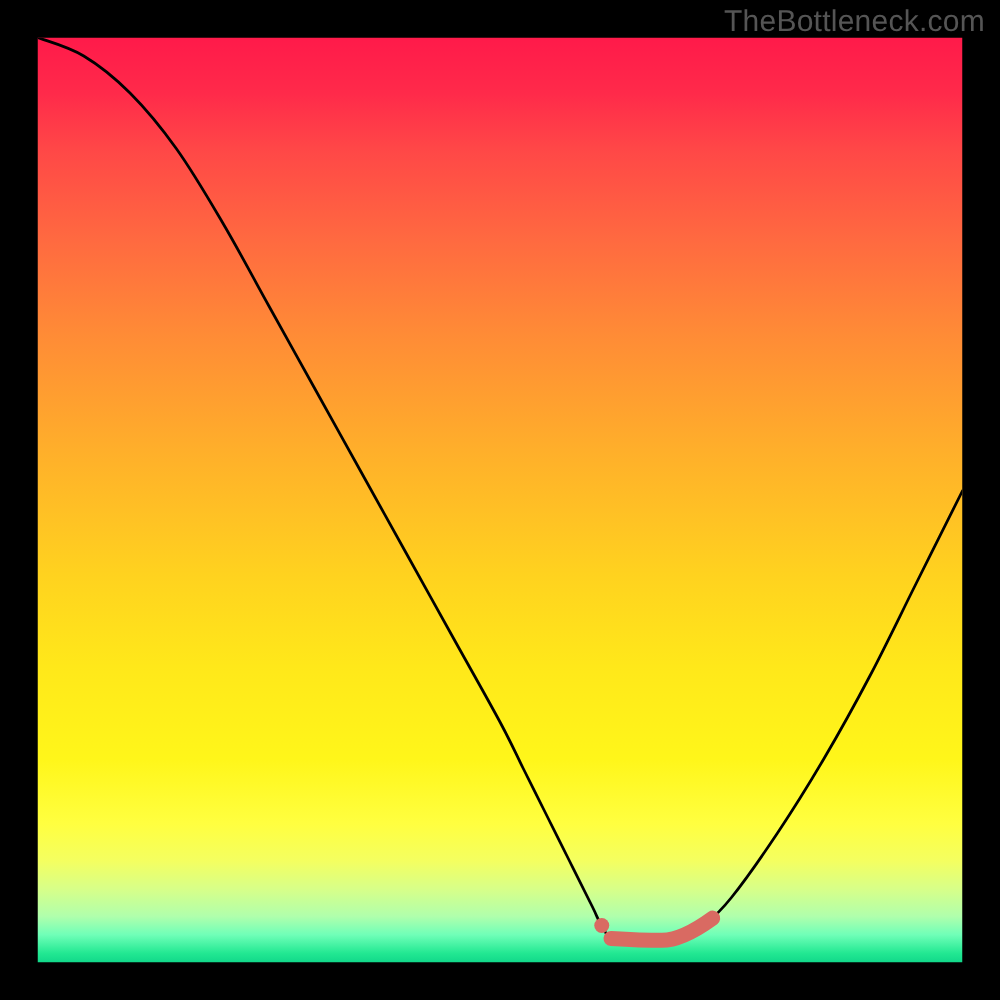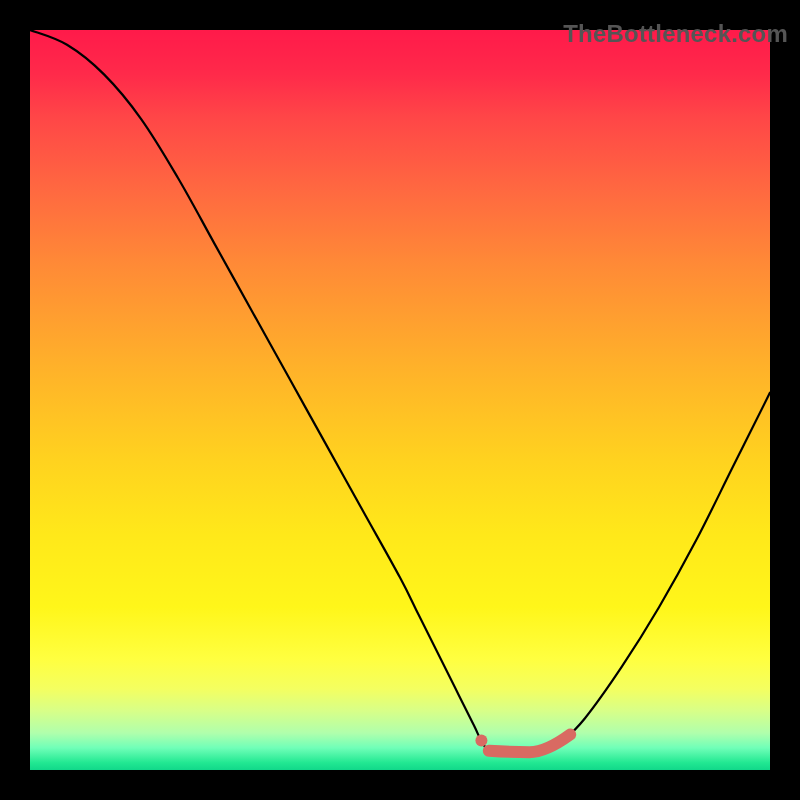--- a/index.html
+++ b/index.html
@@ -12,25 +12,25 @@
     font-family: Arial, Helvetica, sans-serif;
   }
   .frame {
     position: relative;
     width: 800px;
     height: 800px;
     background: #000;
   }
   .watermark {
     position: absolute;
-    top: 20px;
+    top: 4px;
     right: 12px;
     color: #555;
     font-size: 24px;
-    font-weight: 700;
+    font-weight: 400;
     letter-spacing: 0.2px;
     z-index: 10;
   }
   .plot-area {
     position: absolute;
     left: 30px;
     top: 30px;
     width: 740px;
     height: 740px;
     overflow: hidden;

